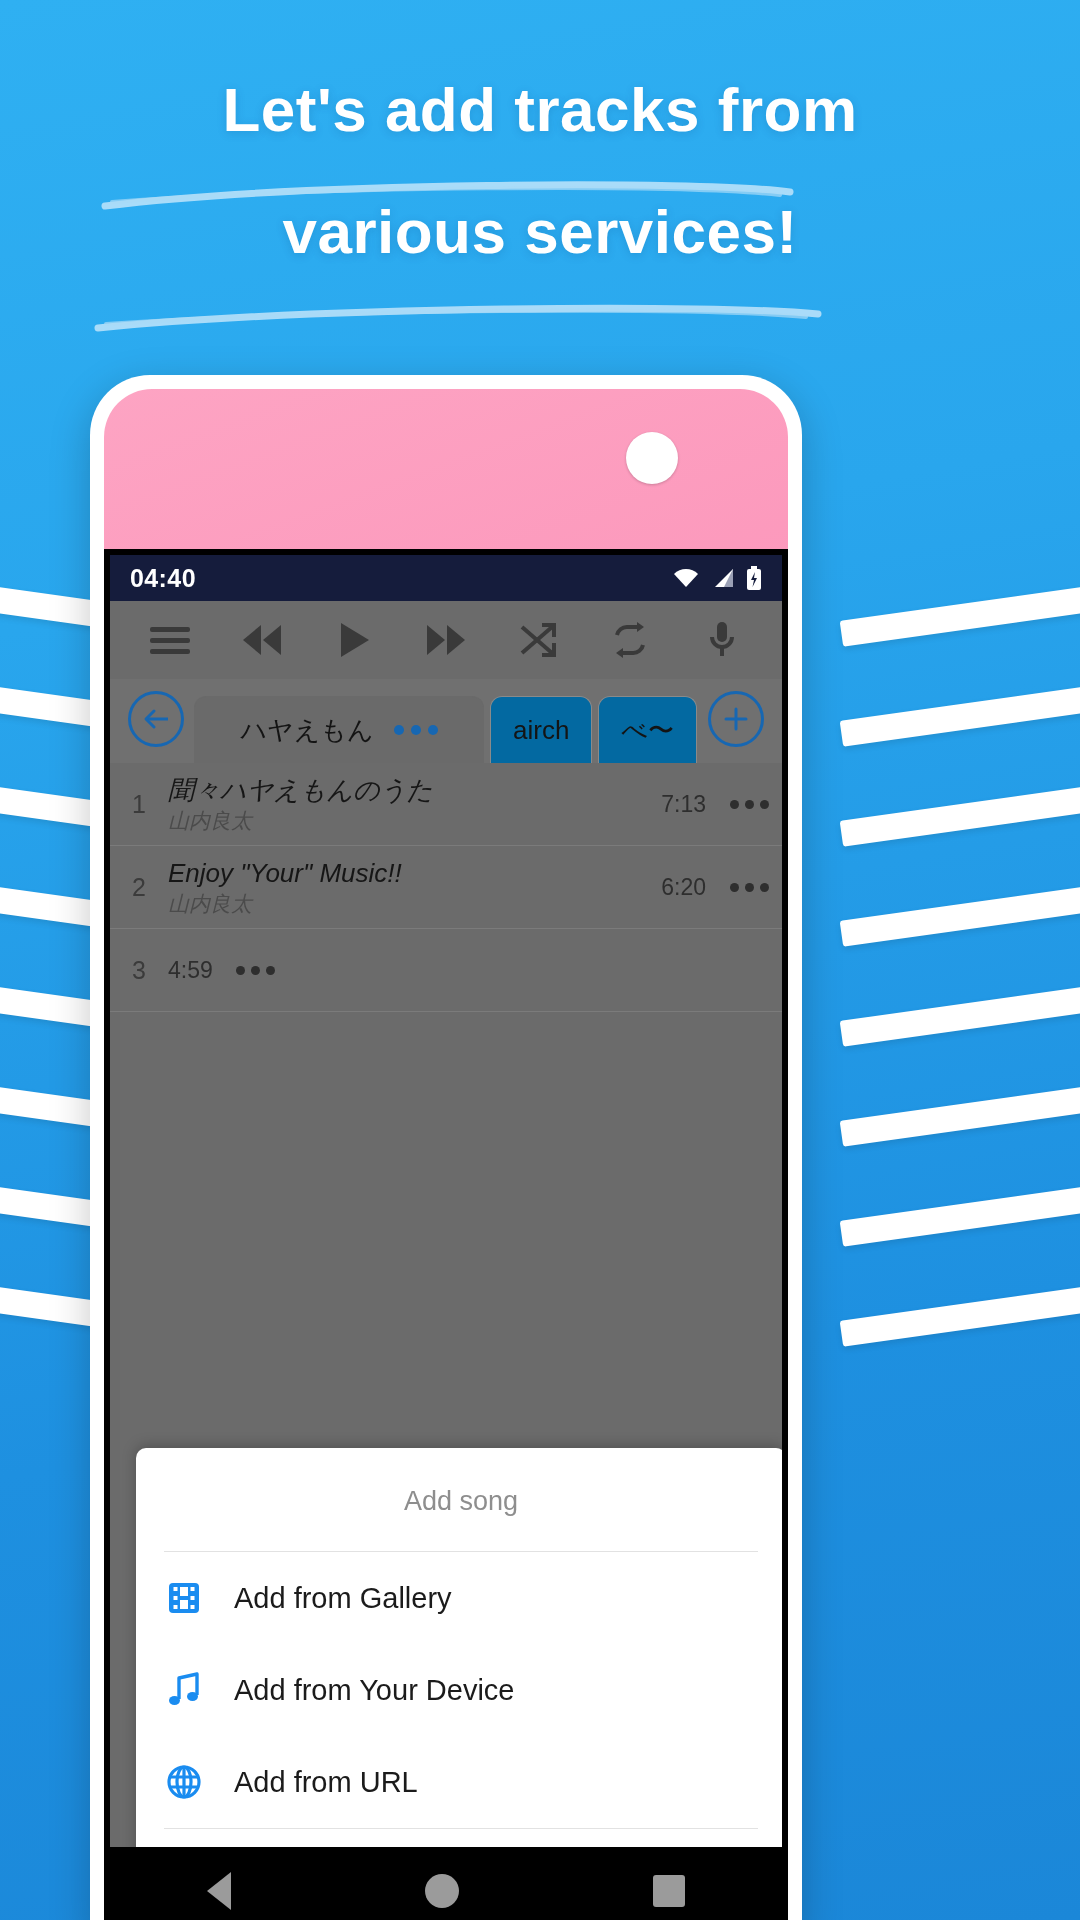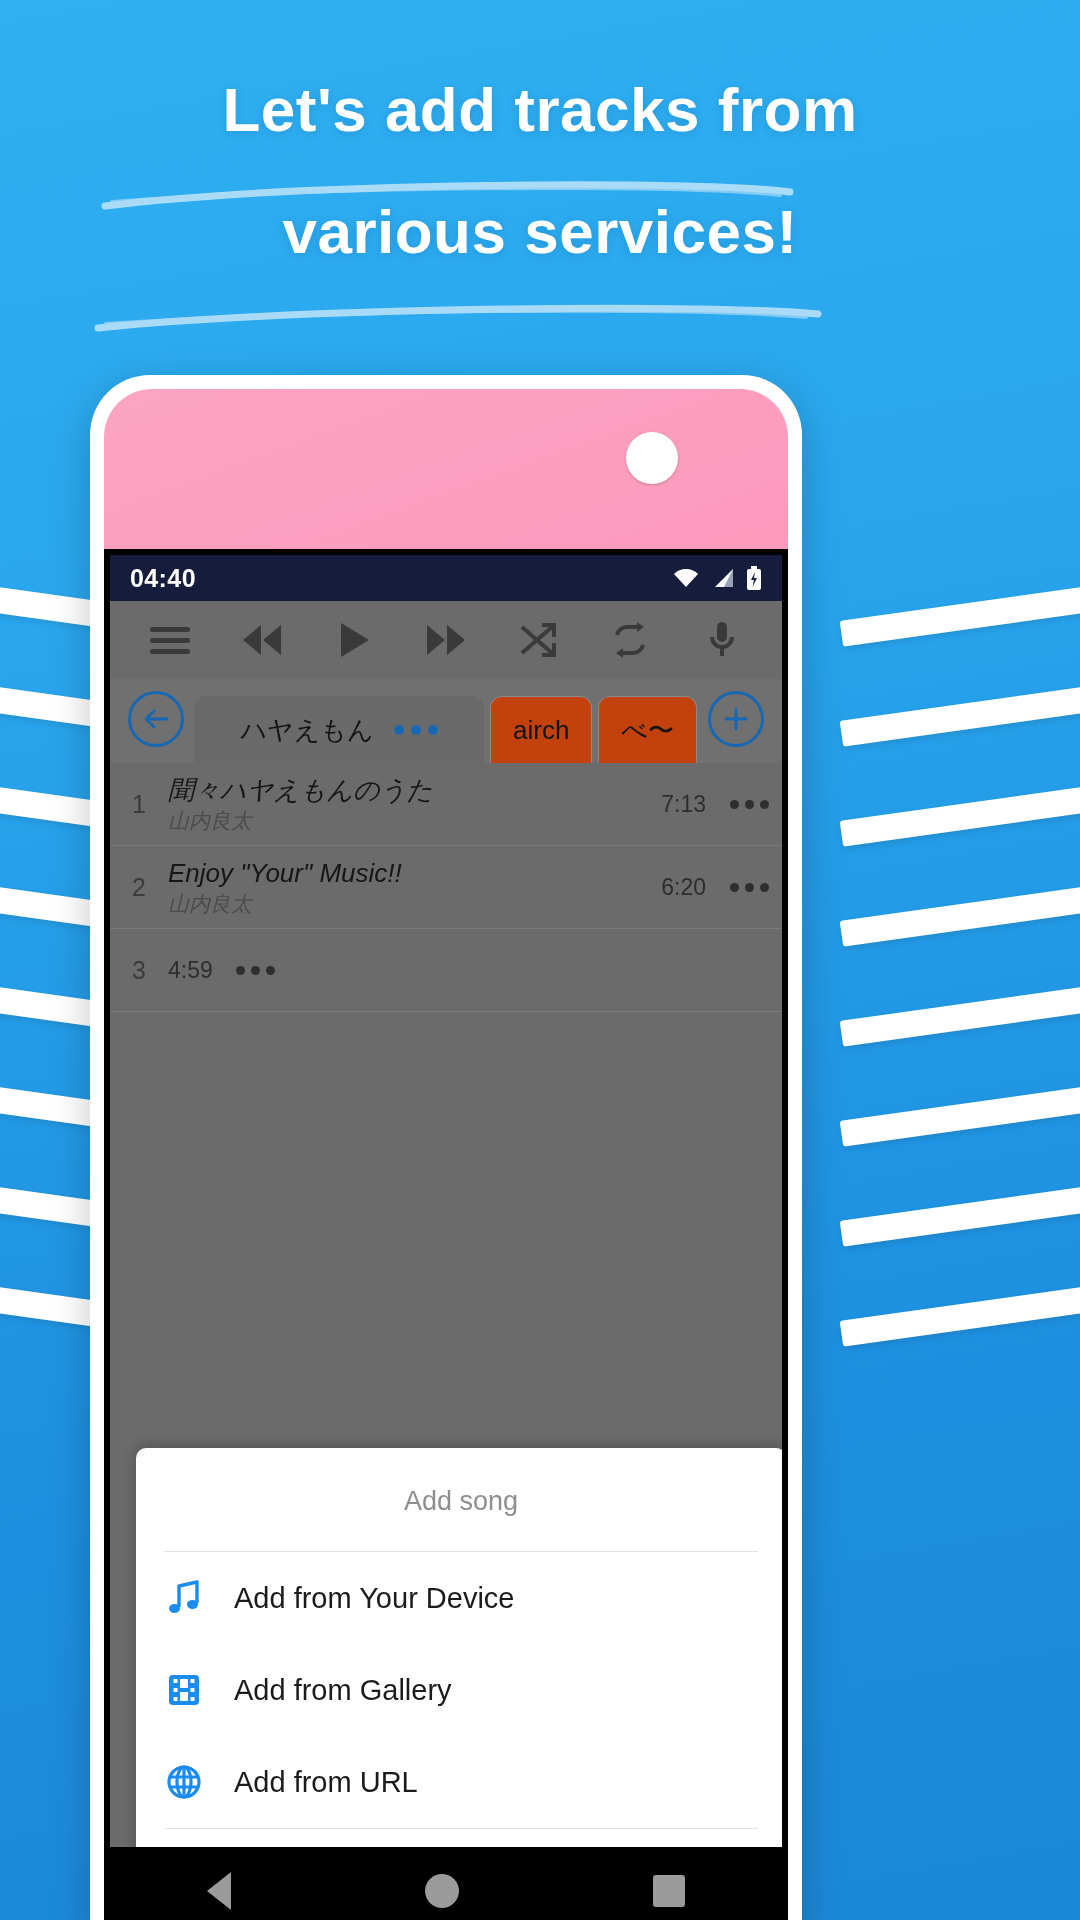--- a/index.html
+++ b/index.html
@@ -56,21 +56,21 @@
   
   .tabsrow{height:84px;background:#707070;display:flex;align-items:flex-end;
            padding:0 8px;position:relative;}
   .circle-btn{width:50px;height:50px;border:3px solid #1767b2;border-radius:50%;
               display:flex;align-items:center;justify-content:center;margin:0 10px 16px 10px;
               flex:0 0 auto;}
   .tab{height:66px;border-radius:12px 12px 0 0;display:flex;align-items:center;
        justify-content:center;gap:20px;padding:0 22px;margin-right:6px;
        border:1px solid #8a8a8a;border-bottom:none;flex:0 0 auto;}
   .tab.active{background:#6a6a6a;border-color:#6a6a6a;min-width:244px;}
-  .tab.inactive{background:#c2410c;}
+  .tab.inactive{background:#0369a1;}
   .tab-label{color:#141414;font-size:26px;white-space:nowrap;}
   .tab-dots{display:flex;gap:7px;}
   .tab-dots i{width:10px;height:10px;border-radius:50%;background:#1767b2;display:block;}
   .tabs-scroll{display:flex;align-items:flex-end;flex:1 1 auto;overflow:hidden;}
 
   
   .tracklist{background:#6b6b6b;}
   .track{display:flex;align-items:center;height:82px;border-bottom:1px solid #7b7b7b;
          padding:0 6px 0 0;}
   .track-num{width:58px;text-align:center;color:#3b3b3b;font-size:25px;flex:0 0 auto;}
@@ -297,48 +297,48 @@
 
         <div class="fab"></div>
 
         <div class="scrim"></div>
         <div class="dialog">
           <div class="dlg-title">Add song</div>
           <div class="dlg-sep"></div>
 
           <div class="dlg-item">
             <span class="dlg-icon">
-              <svg width="36" height="38" viewBox="0 0 36 38">
-                <path d="M13 28 L13 7 L31 3 L31 24" stroke="#1a8cf0" stroke-width="3.4" fill="none" stroke-linejoin="round"></path>
-                <ellipse cx="8.5" cy="29.5" rx="5.5" ry="4.6" fill="#1a8cf0"></ellipse>
-                <ellipse cx="26.5" cy="25.5" rx="5.5" ry="4.6" fill="#1a8cf0"></ellipse>
-              </svg>
-            </span>
-            <span class="dlg-label">Add from Your Device</span>
-          </div>
-
-          <div class="dlg-item">
-            <span class="dlg-icon">
               <svg width="36" height="36" viewBox="0 0 36 36">
                 <rect x="3" y="3" width="30" height="30" rx="4" fill="#1a8cf0"></rect>
                 <rect x="7.5" y="7" width="4" height="4" fill="#fff"></rect>
                 <rect x="7.5" y="16" width="4" height="4" fill="#fff"></rect>
                 <rect x="7.5" y="25" width="4" height="4" fill="#fff"></rect>
                 <rect x="24.5" y="7" width="4" height="4" fill="#fff"></rect>
                 <rect x="24.5" y="16" width="4" height="4" fill="#fff"></rect>
                 <rect x="24.5" y="25" width="4" height="4" fill="#fff"></rect>
                 <rect x="14" y="7" width="8" height="9" fill="#fff"></rect>
                 <rect x="14" y="20" width="8" height="9" fill="#fff"></rect>
               </svg>
             </span>
             <span class="dlg-label">Add from Gallery</span>
           </div>
 
           <div class="dlg-item">
             <span class="dlg-icon">
+              <svg width="36" height="38" viewBox="0 0 36 38">
+                <path d="M13 28 L13 7 L31 3 L31 24" stroke="#1a8cf0" stroke-width="3.4" fill="none" stroke-linejoin="round"></path>
+                <ellipse cx="8.5" cy="29.5" rx="5.5" ry="4.6" fill="#1a8cf0"></ellipse>
+                <ellipse cx="26.5" cy="25.5" rx="5.5" ry="4.6" fill="#1a8cf0"></ellipse>
+              </svg>
+            </span>
+            <span class="dlg-label">Add from Your Device</span>
+          </div>
+
+          <div class="dlg-item">
+            <span class="dlg-icon">
               <svg width="36" height="36" viewBox="0 0 36 36">
                 <circle cx="18" cy="18" r="15" stroke="#1a8cf0" stroke-width="3.2" fill="none"></circle>
                 <ellipse cx="18" cy="18" rx="7" ry="15" stroke="#1a8cf0" stroke-width="3.2" fill="none"></ellipse>
                 <path d="M3.6 13 L32.4 13 M3.6 23 L32.4 23 M18 3 L18 33" stroke="#1a8cf0" stroke-width="3.2" fill="none"></path>
               </svg>
             </span>
             <span class="dlg-label">Add from URL</span>
           </div>
 
           <div class="dlg-sep"></div>

